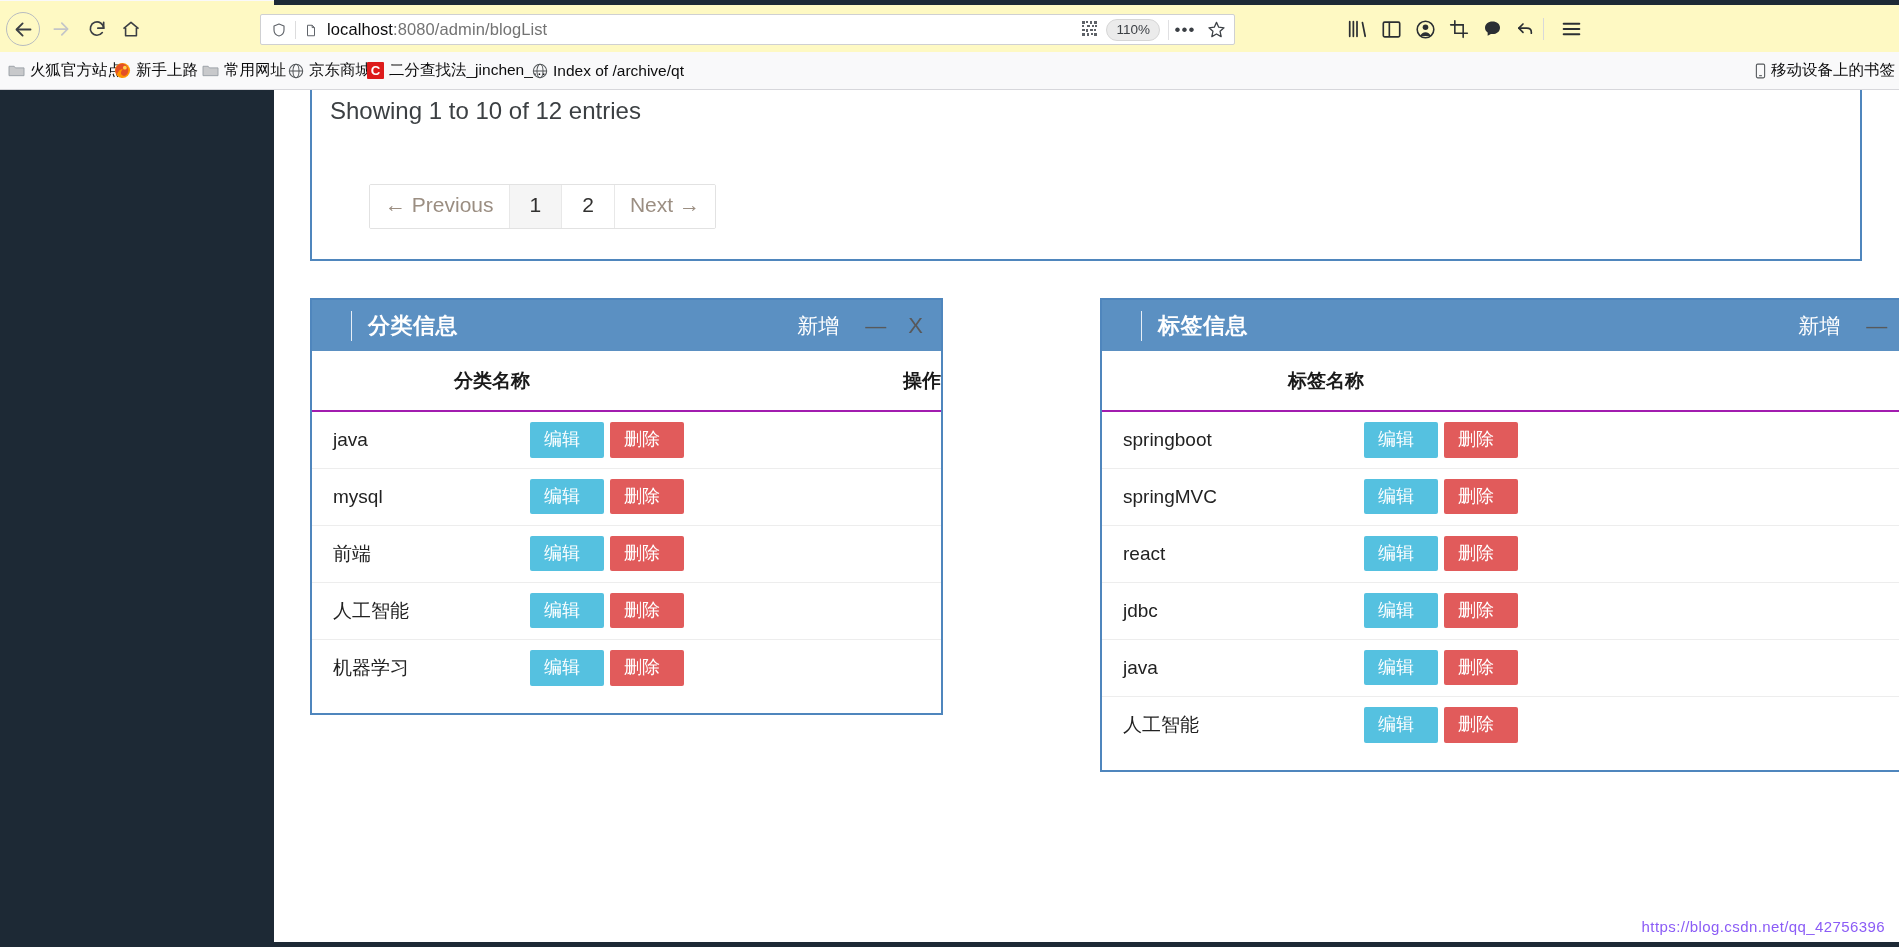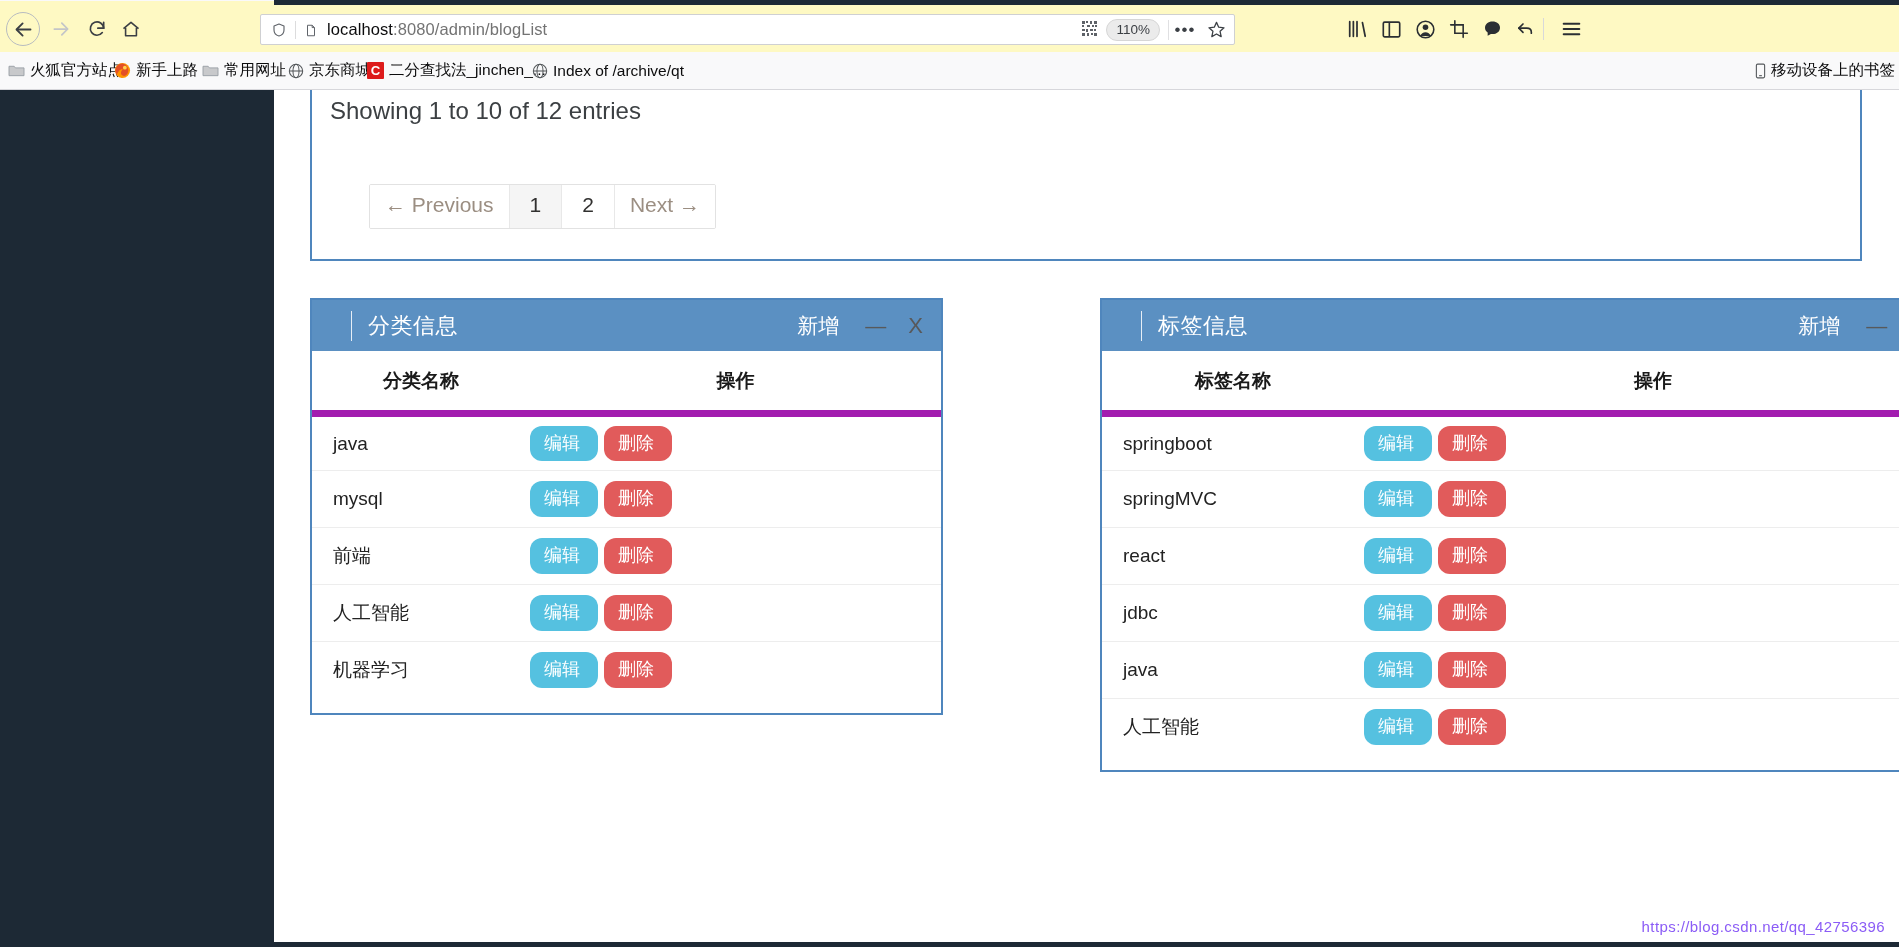--- a/index.html
+++ b/index.html
@@ -187,20 +187,21 @@
   }
   .card-header-rule {
     width: 1px; height: 30px; background: #ffffff;
     margin-left: 39px; opacity: .85;
   }
   .card-title {
     margin-left: 16px;
     color: #ffffff;
     font-size: 22px;
     letter-spacing: .5px;
+    font-weight: bold;
   }
   .card-actions {
     margin-left: auto; display: flex; align-items: center; padding-right: 18px;
   }
   .card-add {
     color: #ffffff; font-size: 21px; margin-right: 26px;
   }
   .card-min {
     color: #58595b; font-size: 21px; margin-right: 22px; line-height: 1;
   }
@@ -208,47 +209,47 @@
     color: #58595b; font-size: 22px; line-height: 1;
   }
 
   .card-body { position: relative; background: #fff; }
   table.data-table {
     width: 100%;
     border-collapse: collapse;
     table-layout: fixed;
   }
   table.data-table th {
-    text-align: center;
+    text-align: right;
     font-size: 19px;
     font-weight: bold;
     color: #1a1a1a;
     padding: 17px 0 16px 0;
-    border-bottom: 7px solid #a21caf;
+    border-bottom: 2px solid #a21caf;
   }
   table.data-table td {
     font-size: 19px;
     color: #222;
     border-bottom: 1px solid #ededed;
     vertical-align: middle;
     height: 57px;
   }
   table.data-table tr:last-child td { border-bottom: none; }
   .col-name { padding-left: 21px; }
   .col-op   { padding-left: 0px; }
   #category-card .col-name { width: 218px; }
   #tag-card .col-name { width: 262px; }
 
   .btn {
     display: inline-block;
     font-size: 18px;
     color: #ffffff;
-    padding: 7px 18px 8px 14px;
+    padding: 7px 24px 8px 14px;
     border: none;
-    border-radius: 12px;
+    border-radius: 2px;
     margin-right: 6px;
     line-height: 1.15;
   }
   .btn-edit { background: #55c1e0; }
   .btn-del  { background: #e15b5b; }
 
   #watermark {
     position: absolute; right: 14px; bottom: 12px;
     font-size: 15px;
     color: #8b5cf6;

